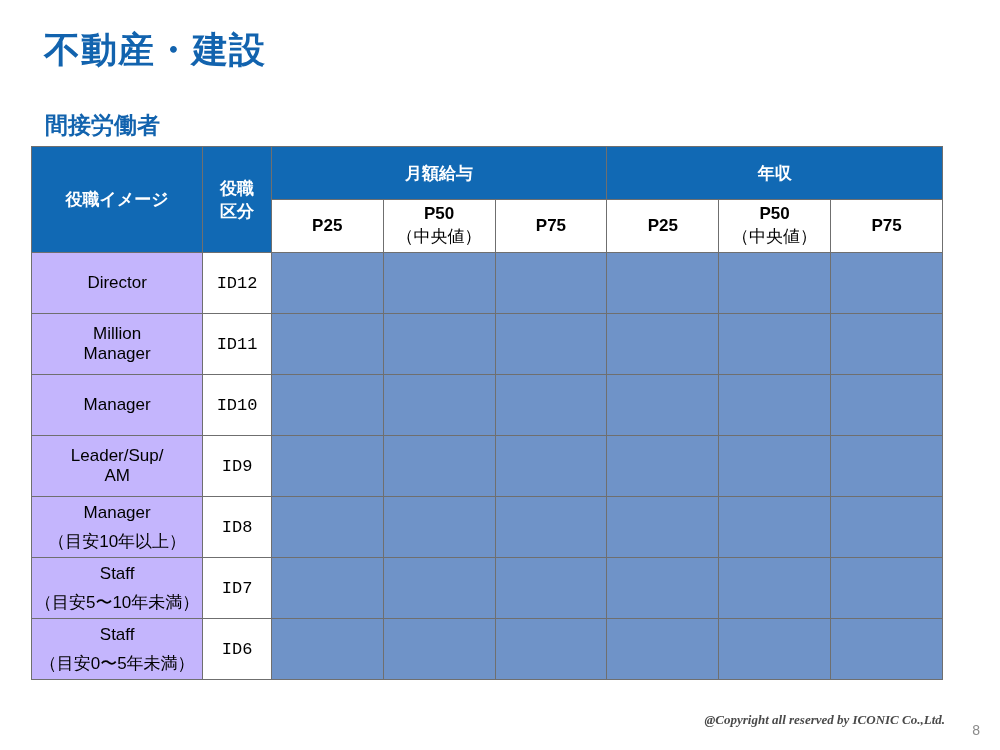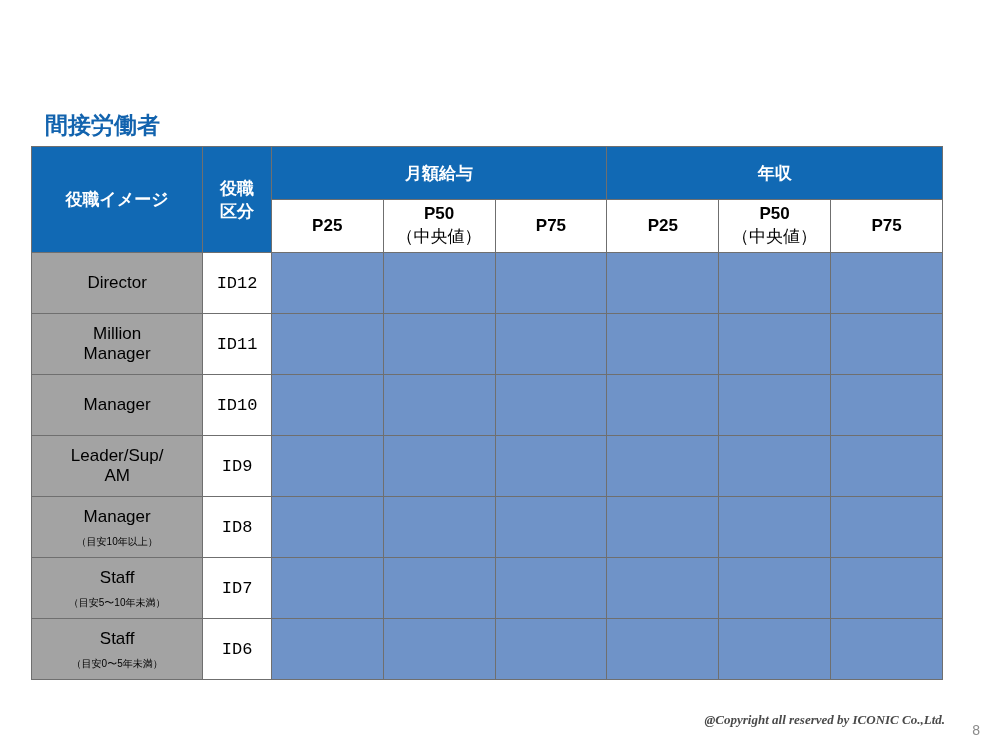--- a/index.html
+++ b/index.html
@@ -93,26 +93,26 @@
   }
   .group-head {
     height: 52px;
   }
   .body-row td {
     height: 60px;
   }
   .role-cell {
     font-size: 17px;
     font-weight: normal;
-    background: #a3a3a3;
+    background: #c4b5fd;
     line-height: 1.15;
   }
   .role-cell .small {
     display: block;
-    font-size: 10px;
+    font-size: 17px;
     margin-top: 9px;
   }
   .id-cell {
     font-size: 17px;
     background: #ffffff;
     font-family: Liberation Mono, monospace;
   }
   .data-cell {
     background: #6f93c8;
   }
@@ -132,20 +132,21 @@
     top: 722px;
     font-size: 14px;
     color: #8a8a8a;
   }
 </style>
 </head>
 <body>
 
 <div class="slide">
 
+  <div class="title">不動産・建設</div>
   <div class="subtitle">間接労働者</div>
 
   <table class="salary">
     <colgroup>
       <col class="col-role">
       <col class="col-id">
       <col class="col-p">
         <col class="col-p">
         <col class="col-p">
       <col class="col-p">

